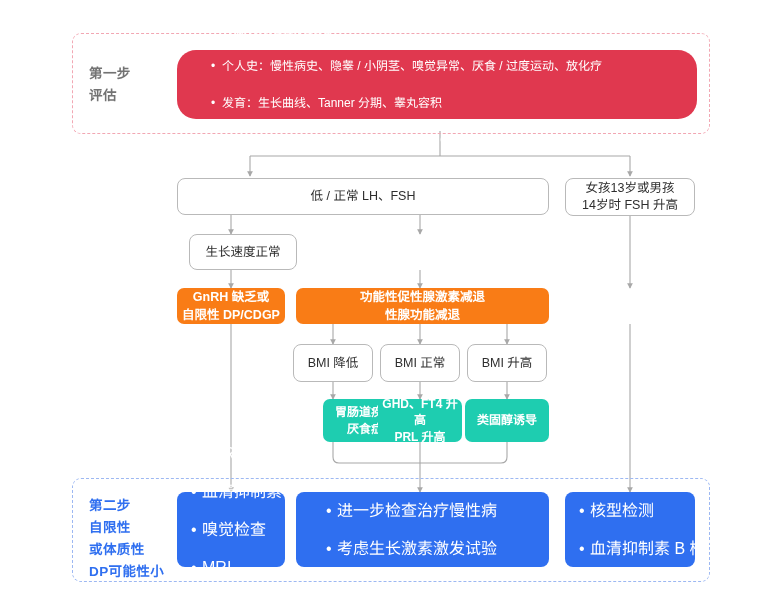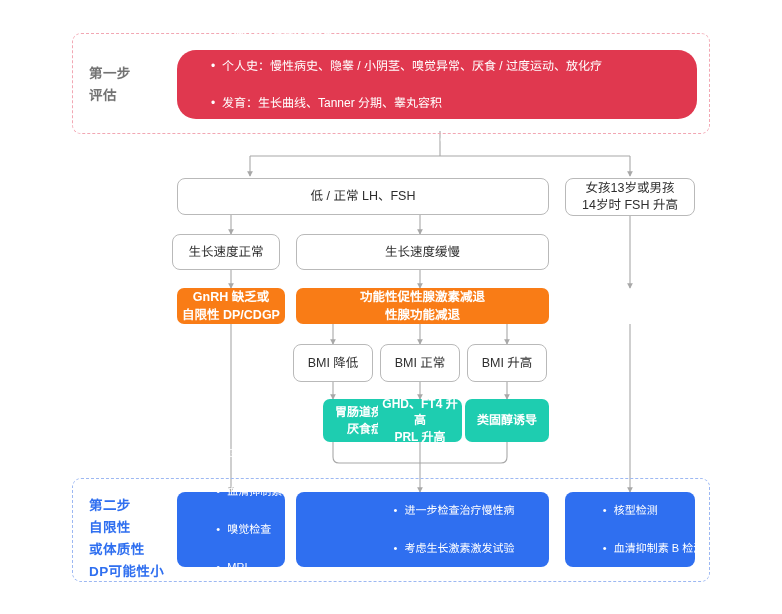--- a/index.html
+++ b/index.html
@@ -109,26 +109,25 @@
     color: #ffffff;
     font-size: 12px;
     font-weight: bold;
     border-radius: 7px;
     line-height: 16.5px;
   }
   
   .node.blue {
     background: #2f6ff0;
     color: #ffffff;
-    font-size: 11px;
+    font-size: 16px;
     border-radius: 8px;
-    justify-content: center;
+    justify-content: flex-start;
     text-align: left;
     line-height: 19px;
-    padding-left: 33px;
   }
 
   
   .bullets {
     margin: 0;
     padding: 0;
     list-style: none;
   }
   .bullets li {
     position: relative;
@@ -199,23 +198,22 @@
       <li>发育：生长曲线、Tanner 分期、睾丸容积</li>
       <li>调查：骨龄，生物化学-基础 LH、FSH、IGF-1、PRL、TF、睾酮</li>
     </ul>
   </div>
 
   <div class="node plain" style="left:177px; top:178px; width:372px; height:37px;">低 / 正常 LH、FSH</div>
 
   <div class="node plain" style="left:565px; top:178px; width:130px; height:38px;">女孩13岁或男孩
 14岁时 FSH 升高</div>
 
-  <div class="node plain" style="left:172px; top:234px; width:108px; height:36px;">生长速度正常</div>
-
-  <div class="node plain" style="left:296px; top:234px; width:253px; height:36px;">生长速度缓慢</div>
+  <div class="node plain" style="left:189px; top:234px; width:108px; height:36px;">生长速度正常</div>
+
 
   <div class="node orange" style="left:177px; top:288px; width:108px; height:36px;">GnRH 缺乏或
 自限性 DP/CDGP</div>
 
   <div class="node orange" style="left:296px; top:288px; width:253px; height:36px;">功能性促性腺激素减退
 性腺功能减退</div>
 
 
   <div class="node plain" style="left:293px; top:344px; width:80px; height:38px;">BMI 降低</div>
 

